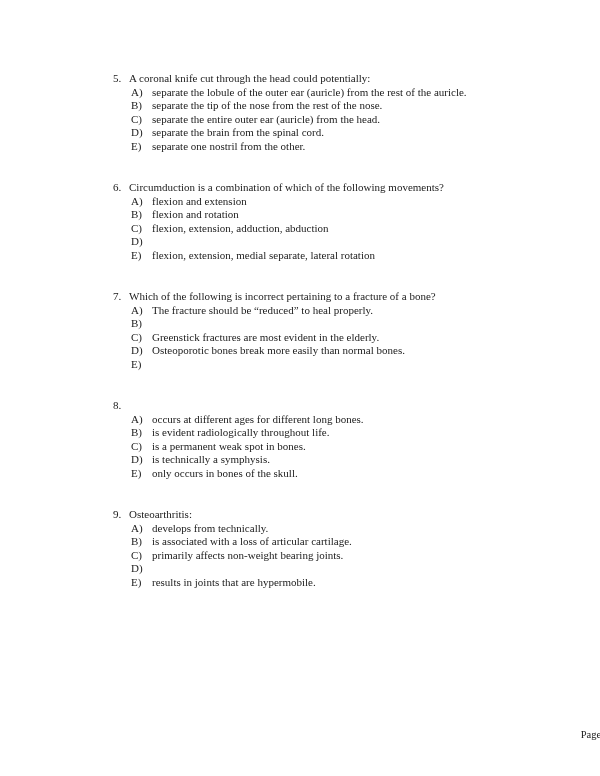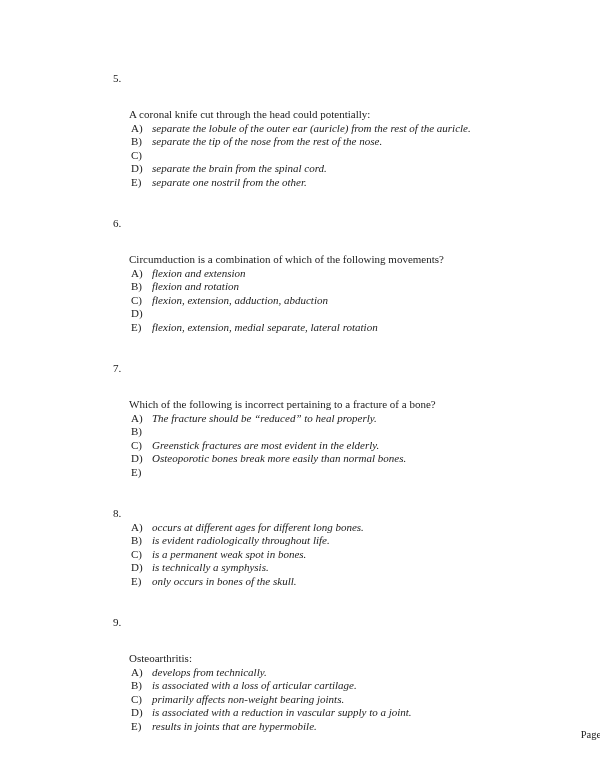--- a/index.html
+++ b/index.html
@@ -16,24 +16,24 @@
   }
   .content {
     position: absolute;
     top: 72px;
     left: 113px;
     right: 40px;
   }
   .question { margin-bottom: 28px; }
   .q-head { display: flex; white-space: nowrap; }
   .q-num { width: 16px; flex: none; }
-  .q-text { flex: none; margin-top: 36px; }
+  .q-text { flex: none; }
   .opt { display: flex; padding-left: 18px; white-space: nowrap; }
   .opt-letter { width: 21px; flex: none; }
-  .opt-text { flex: none; font-style: italic; }
+  .opt-text { flex: none; }
   .footer {
     position: absolute;
     top: 729px;
     left: 0;
     width: 100%;
     text-align: right;
     font-size: 10.5px;
     line-height: 12px;
     padding-left: 9px;
   }
@@ -52,20 +52,21 @@
       <div class="opt">
         <span class="opt-letter">A)</span>
         <span class="opt-text">separate the lobule of the outer ear (auricle) from the rest of the auricle.</span>
       </div>
       <div class="opt">
         <span class="opt-letter">B)</span>
         <span class="opt-text">separate the tip of the nose from the rest of the nose.</span>
       </div>
       <div class="opt">
         <span class="opt-letter">C)</span>
+        <span class="opt-text">separate the entire outer ear (auricle) from the head.</span>
       </div>
       <div class="opt">
         <span class="opt-letter">D)</span>
         <span class="opt-text">separate the brain from the spinal cord.</span>
       </div>
       <div class="opt">
         <span class="opt-letter">E)</span>
         <span class="opt-text">separate one nostril from the other.</span>
       </div>
     </div>
@@ -159,21 +160,20 @@
       <div class="opt">
         <span class="opt-letter">B)</span>
         <span class="opt-text">is associated with a loss of articular cartilage.</span>
       </div>
       <div class="opt">
         <span class="opt-letter">C)</span>
         <span class="opt-text">primarily affects non-weight bearing joints.</span>
       </div>
       <div class="opt">
         <span class="opt-letter">D)</span>
-        <span class="opt-text">is associated with a reduction in vascular supply to a joint.</span>
       </div>
       <div class="opt">
         <span class="opt-letter">E)</span>
         <span class="opt-text">results in joints that are hypermobile.</span>
       </div>
     </div>
 
   </div>
 
   <div class="footer">Page 2</div>

